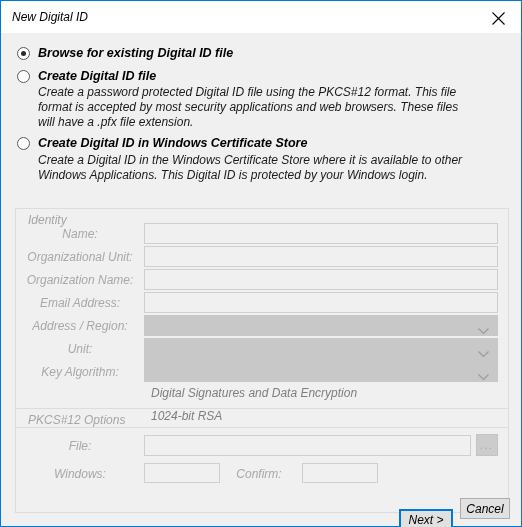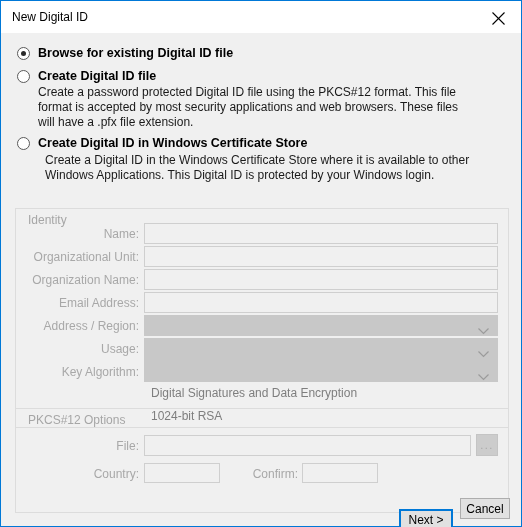--- a/index.html
+++ b/index.html
@@ -17,20 +17,21 @@
 
   
   .window {
     position: absolute;
     left: 0; top: 0;
     width: 522px;
     height: 527px;
     box-sizing: border-box;
     border: 1px solid #0078D7;
     background: #F0F0F0;
+    font-style: italic;
   }
 
   
   .titlebar {
     position: absolute;
     left: 0; top: 0;
     width: 520px;
     height: 32px;
     background: #FFFFFF;
     box-sizing: border-box;
@@ -130,21 +131,21 @@
     white-space: nowrap;
     margin-top: 12px;
   }
 
   
   .field-label {
     position: absolute;
     font-size: 12px;
     color: #A8A8A8;
     line-height: 14px;
-    text-align: right;
+    text-align: center;
     white-space: nowrap;
   }
   .textbox {
     position: absolute;
     background: #F0F0F0;
     border: 1px solid #CFCFCF;
     box-sizing: border-box;
   }
   .combobox {
     position: absolute;
@@ -223,21 +224,21 @@
     <div class="radio-row" style="top:36px;">
       <span class="radio-mark"></span>
       <span class="radio-label">Create Digital ID file</span>
     </div>
     <div class="desc" style="top:52px; width:432px;">Create a password protected Digital ID file using the PKCS#12 format. This file format is accepted by most security applications and web browsers. These files will have a .pfx file extension.</div>
 
     <div class="radio-row" style="top:103px;">
       <span class="radio-mark"></span>
       <span class="radio-label">Create Digital ID in Windows Certificate Store</span>
     </div>
-    <div class="desc" style="top:120px; width:438px;margin-left:7px;">Create a Digital ID in the Windows Certificate Store where it is available to other Windows Applications. This Digital ID is protected by your Windows login.</div>
+    <div class="desc" style="top:120px; width:438px;">Create a Digital ID in the Windows Certificate Store where it is available to other Windows Applications. This Digital ID is protected by your Windows login.</div>
 
     <div class="groupbox" style="left:14px; top:175px; width:494px; height:220px;">
       <span class="groupbox-title">Identity</span>
     </div>
 
     <div class="field-label" style="left:20px; top:194px; width:118px;">Name:</div>
     <div class="textbox" style="left:143px; top:190px; width:354px; height:21px;"></div>
 
     <div class="field-label" style="left:20px; top:217px; width:118px;">Organizational Unit:</div>
     <div class="textbox" style="left:143px; top:213px; width:354px; height:21px;"></div>
@@ -251,21 +252,21 @@
     <div class="field-label" style="left:20px; top:286px; width:118px;">Address / Region:</div>
     <div class="combobox" style="left:143px; top:282px; width:354px; height:21px;">
       <span class="combo-text">US - UNITED STATES</span>
       <span class="chev">
         <svg width="11" height="7" viewBox="0 0 11 7">
             <polyline points="0.5,0.5 5.5,5.5 10.5,0.5" fill="none" stroke="#9B9B9B" stroke-width="1.2"></polyline>
           </svg>
       </span>
     </div>
 
-    <div class="field-label" style="left:20px; top:309px; width:118px;">Usage:</div>
+    <div class="field-label" style="left:20px; top:309px; width:118px;">Unit:</div>
     <div class="combobox" style="left:143px; top:305px; width:354px; height:38px;">
       <span class="combo-text">Digital Signatures and Data Encryption</span>
       <span class="chev">
         <svg width="11" height="7" viewBox="0 0 11 7">
             <polyline points="0.5,0.5 5.5,5.5 10.5,0.5" fill="none" stroke="#9B9B9B" stroke-width="1.2"></polyline>
           </svg>
       </span>
     </div>
 
     <div class="field-label" style="left:20px; top:332px; width:118px;">Key Algorithm:</div>
@@ -279,21 +280,21 @@
     </div>
 
     <div class="groupbox" style="left:14px; top:375px; width:494px; height:105px;">
       <span class="groupbox-title">PKCS#12 Options</span>
     </div>
 
     <div class="field-label" style="left:20px; top:406px; width:118px;">File:</div>
     <div class="textbox" style="left:143px; top:402px; width:327px; height:21px;"></div>
     <div class="ellipsis-btn" style="left:475px; top:401px; width:22px; height:22px;">...</div>
 
-    <div class="field-label" style="left:20px; top:434px; width:118px;">Country:</div>
+    <div class="field-label" style="left:20px; top:434px; width:118px;">Windows:</div>
     <div class="textbox" style="left:143px; top:430px; width:76px; height:20px;"></div>
     <div class="field-label" style="left:219px; top:434px; width:78px;">Confirm:</div>
     <div class="textbox" style="left:301px; top:430px; width:76px; height:20px;"></div>
 
     <div class="btn default" style="left:398px; top:476px; width:54px; height:23px;">Next &gt;</div>
     <div class="btn" style="left:459px; top:465px; width:50px; height:21px;">Cancel</div>
 
   </div>
 </div>
 

